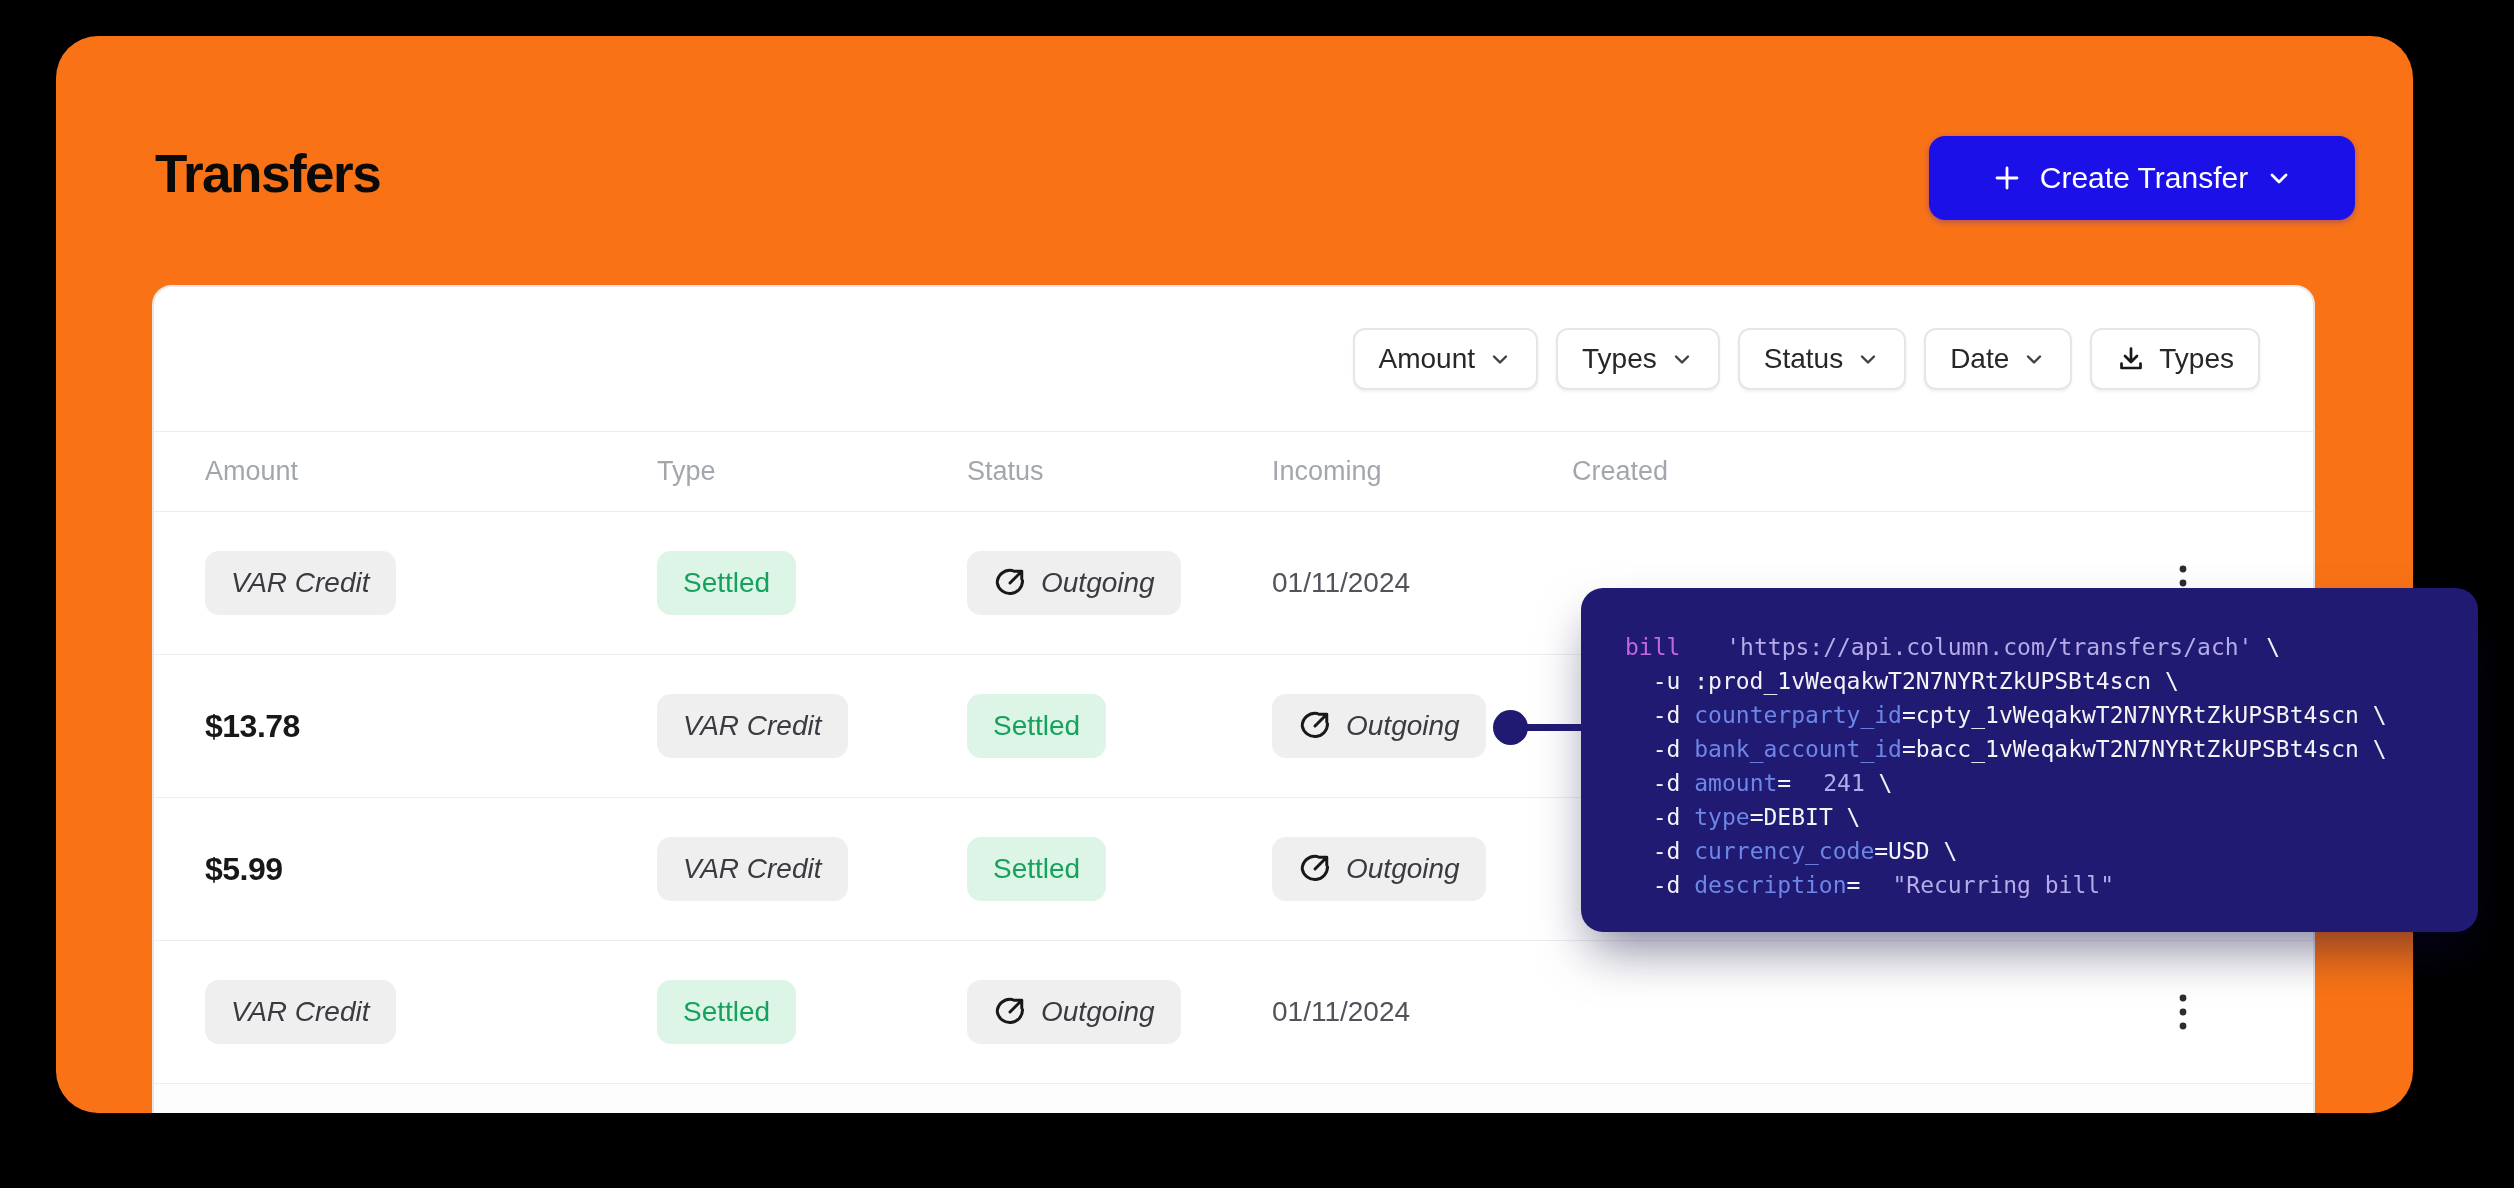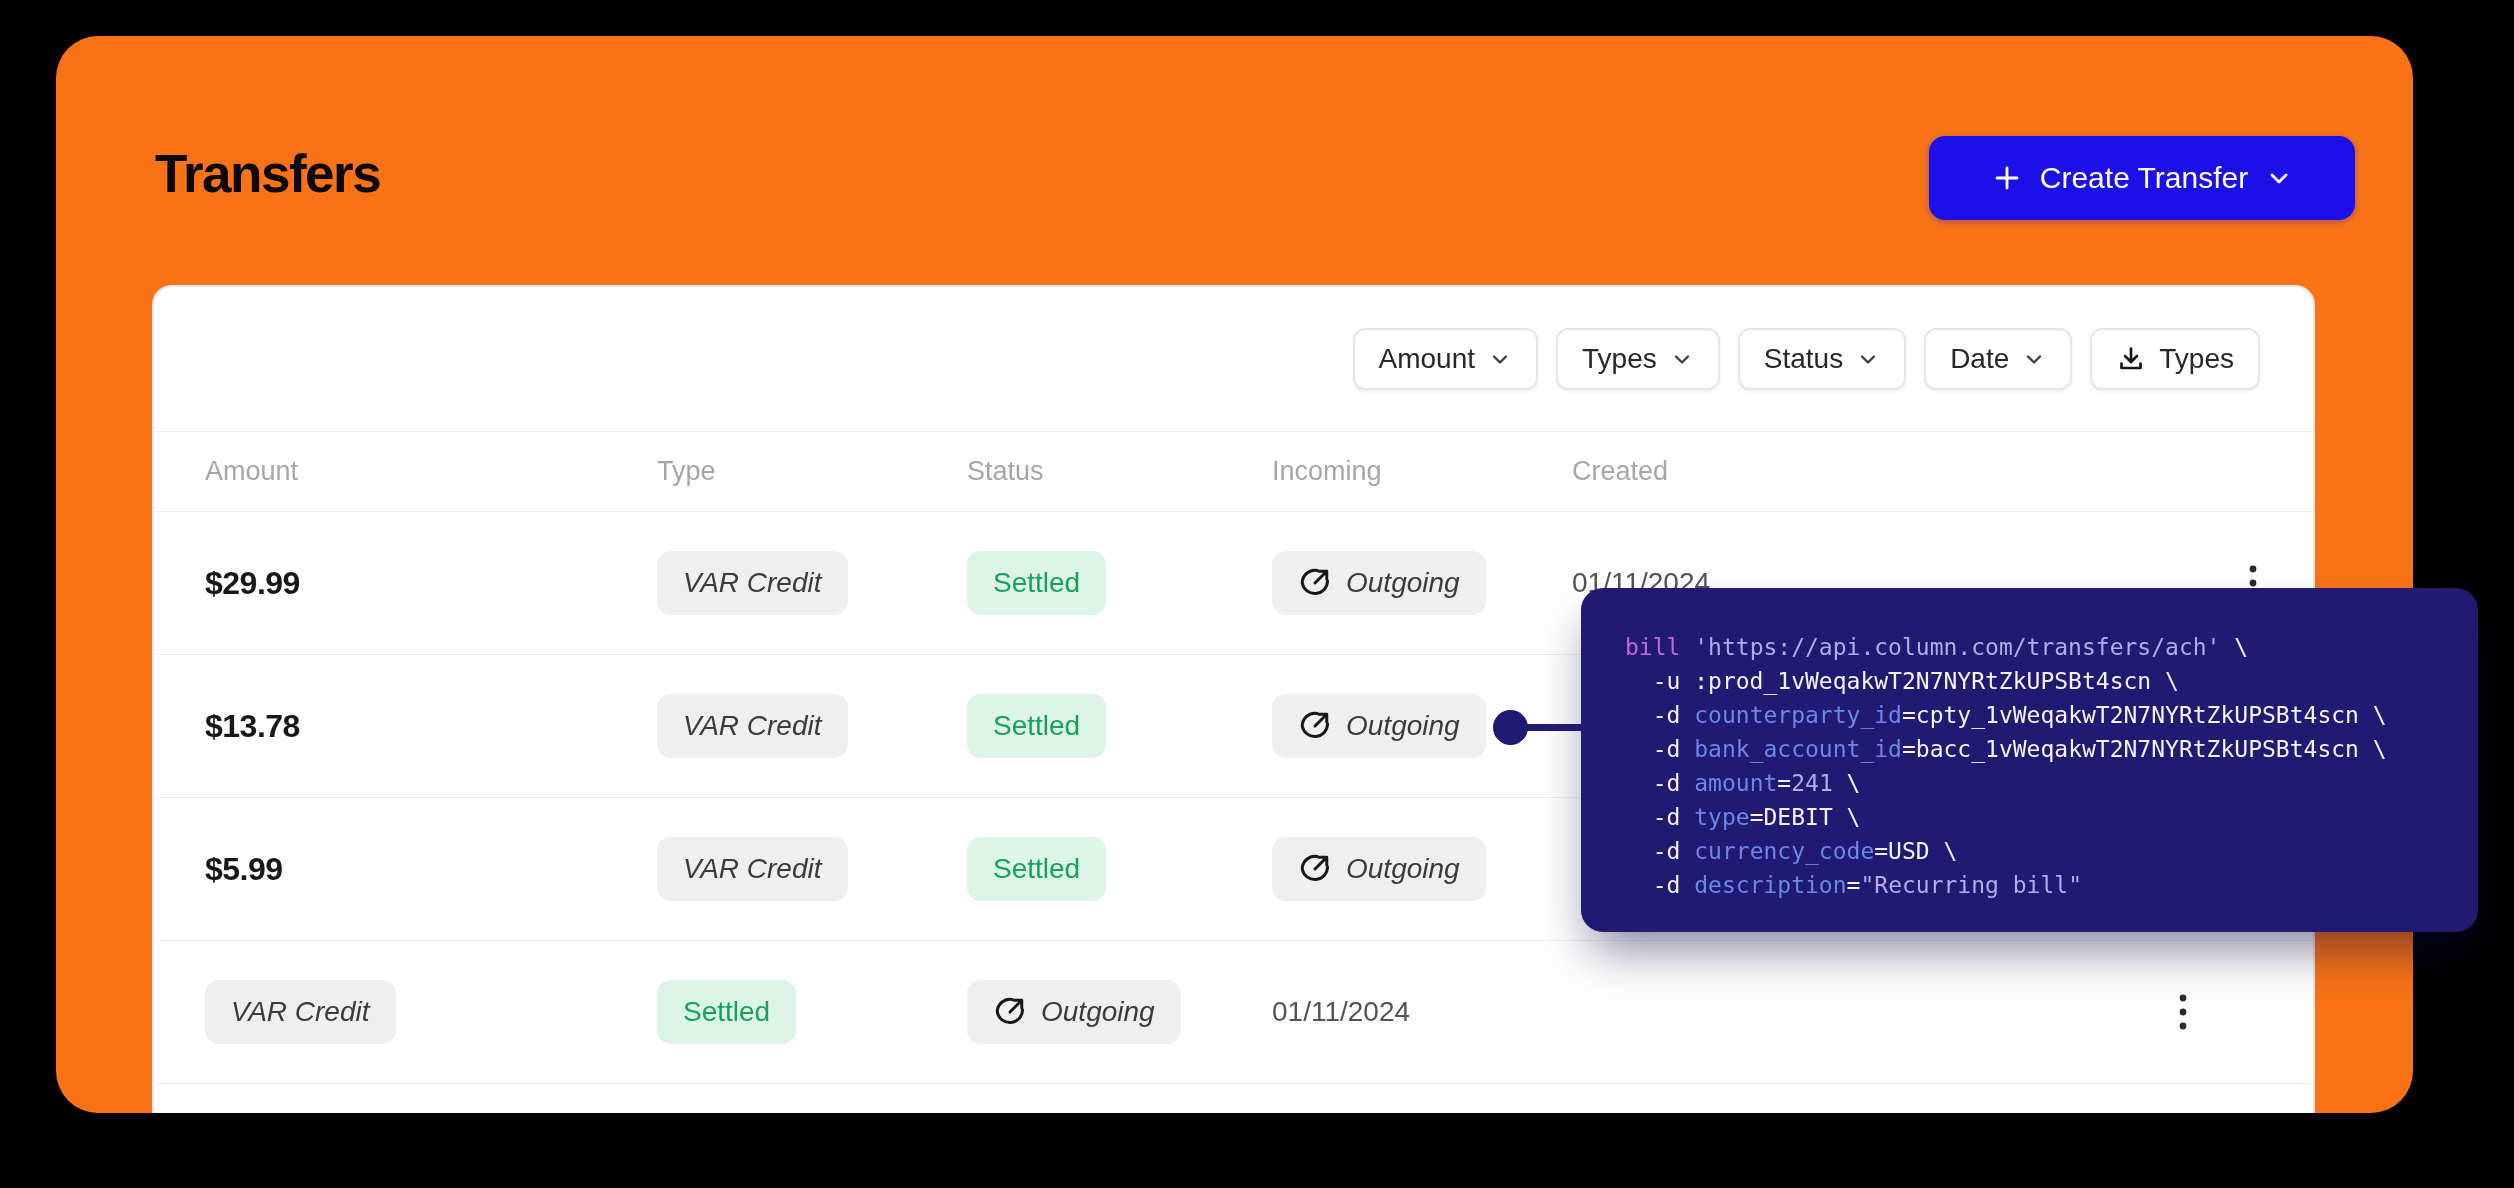--- a/index.html
+++ b/index.html
@@ -78,21 +78,21 @@
     position:absolute; left:1581px; top:588px; width:897px; height:344px;
     background:#201a72; border-radius:22px; z-index:4;
     padding:42px 0 0 44px; overflow:hidden;
     box-shadow:0 26px 50px -10px rgba(10,8,60,.5);
   }
   .code-line {
     font-family:"DejaVu Sans Mono", monospace;
     font-size:23px; line-height:34px; white-space:pre; color:#f4f4f7;
   }
   .tok-kw   { color:#c167e0; }
-  .tok-str  { color:#b4abe9; }
+  .tok-str  { color:#b4abe9;margin-left:32px; }
   .tok-key  { color:#6d87e8; }
   .tok-plain{ color:#f4f4f7; }
 </style>
 </head>
 <body>
 
 <div class="page-card">
 
   <div class="page-title">Transfers</div>
 
@@ -150,21 +150,20 @@
         <div>Amount</div>
         <div>Type</div>
         <div>Status</div>
         <div>Incoming</div>
         <div>Created</div>
         <div></div>
       </div>
 
     <div id="tbody">
   <div class="trow">
-    <div class="cell-amount">$29.99</div>
     <div>
       <span class="badge gray">
         <span>VAR Credit</span>
       </span>
     </div>
     <div>
       <span class="badge green">
         <span>Settled</span>
       </span>
     </div>

